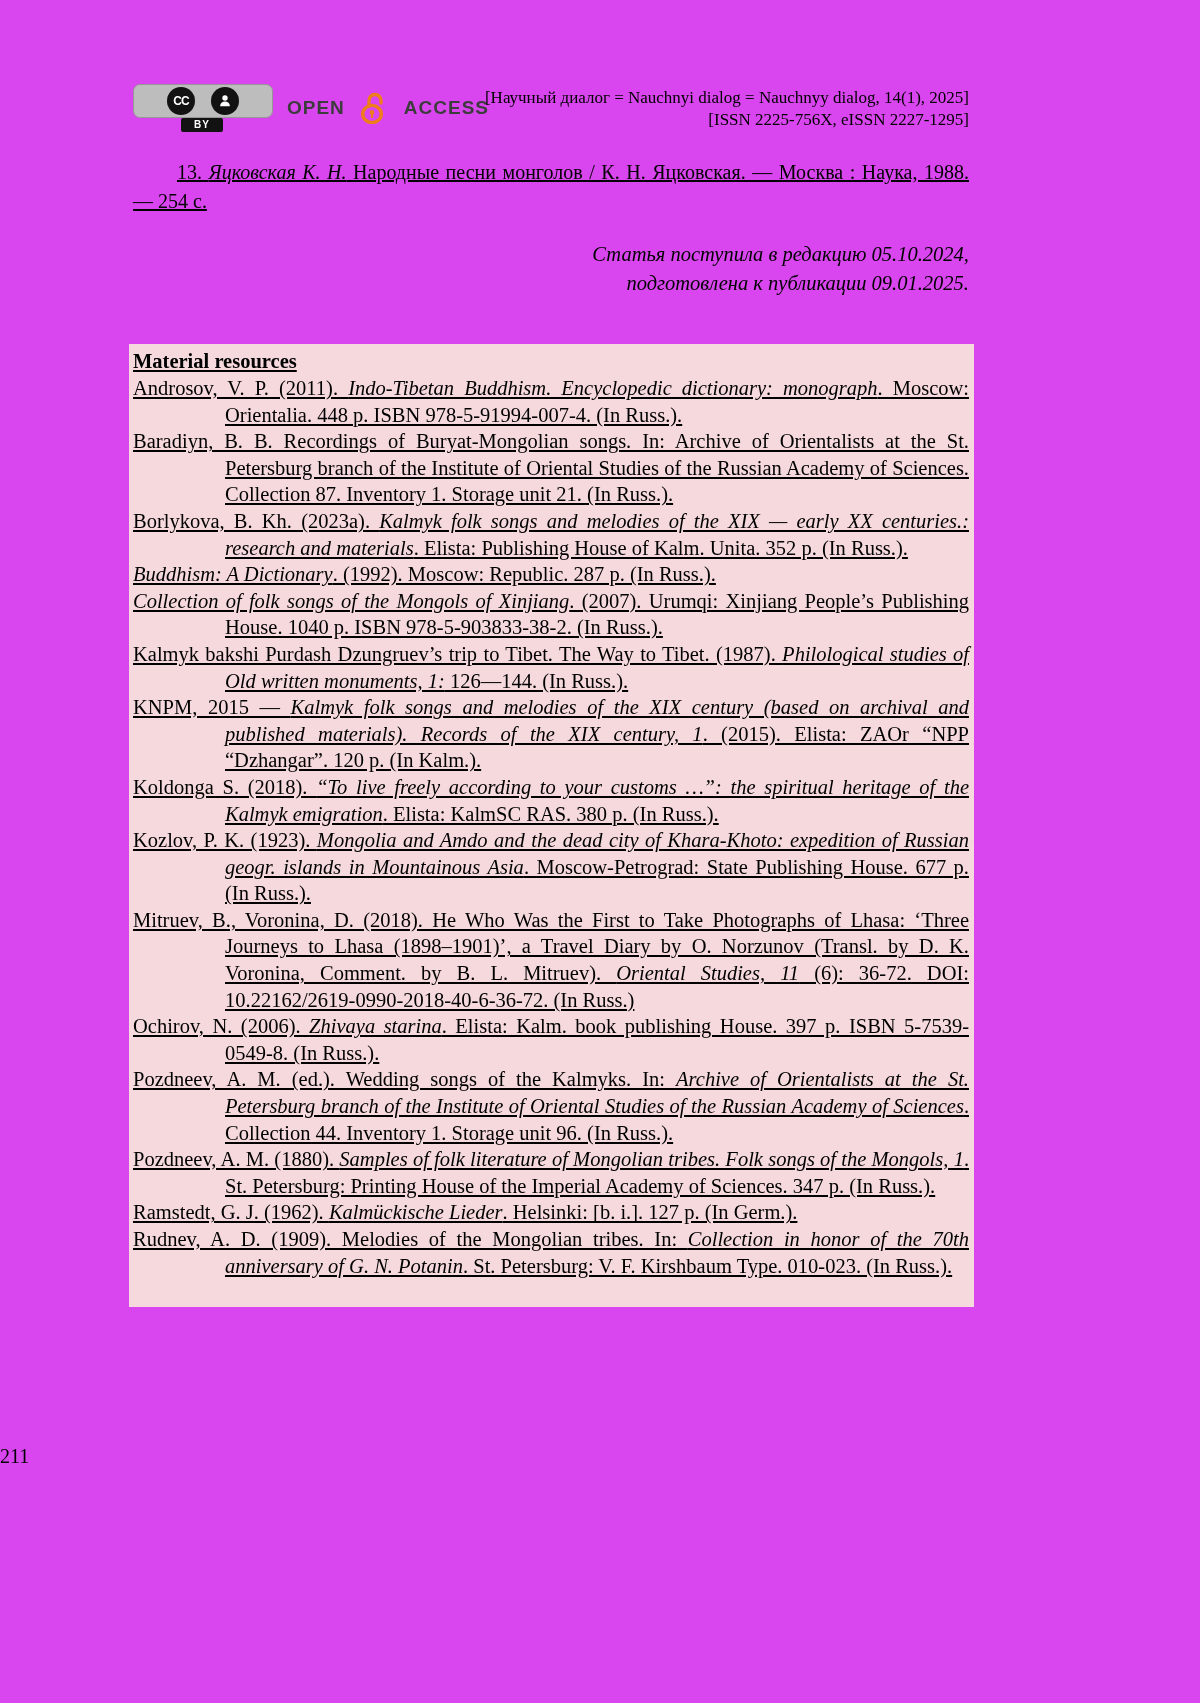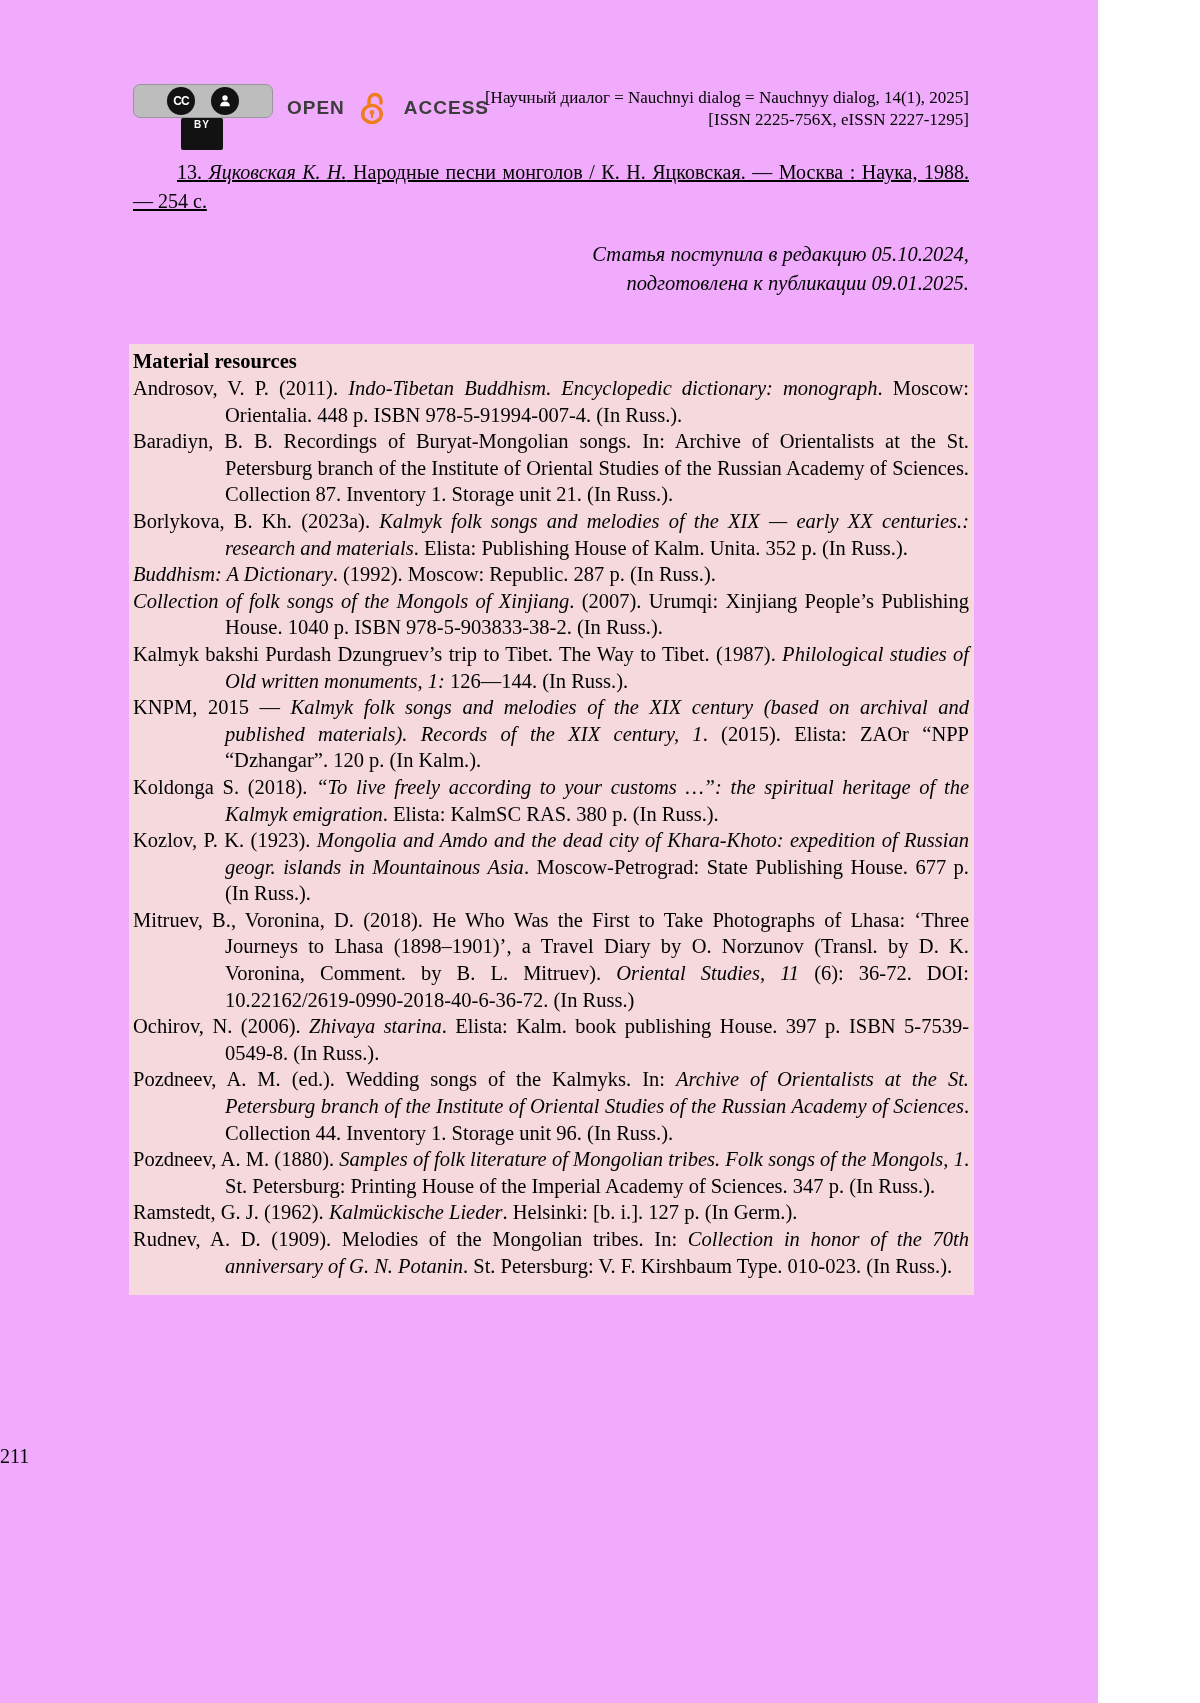--- a/index.html
+++ b/index.html
@@ -3,21 +3,21 @@
 <meta charset="utf-8">
 <style>
   * { box-sizing: border-box; }
   html,body { margin:0; padding:0; }
   body {
     width:1200px; height:1703px;
     background:#ffffff;
     color:#000;
     font-family:"Liberation Serif", serif;
   }
-  .page { position:relative; width:1098px; height:1703px; background:#f0abfc; overflow:hidden; }
+  .page { position:relative; width:1200px; height:1703px; background:#d946ef; overflow:hidden; }
 
   
   .header-row { position:absolute; top:84px; left:133px; width:836px; height:50px; }
 
   .cc-badge { position:absolute; left:0; top:0; width:140px; height:48px; }
   .cc-plate {
     position:absolute; left:0; top:0; width:140px; height:34px;
     background:#bdbdbd; border:1px solid #979797; border-radius:7px;
     display:flex; align-items:center; justify-content:center; gap:16px;
   }
@@ -25,21 +25,21 @@
     width:28px; height:28px; border-radius:50%;
     background:#121212; color:#fff;
     display:flex; align-items:center; justify-content:center;
     font-family:"Liberation Sans", sans-serif; font-weight:bold; font-size:12px;
     letter-spacing:-1px;
   }
   .cc-by-tag {
     position:absolute; left:48px; top:34px;
     background:#121212; color:#fff;
     font-family:"Liberation Sans", sans-serif; font-size:10px; font-weight:bold;
-    padding:1px 13px 20px 13px; border-radius:2px; letter-spacing:1px;
+    padding:1px 13px 2px 13px; border-radius:2px; letter-spacing:1px;
   }
 
   .oa-logo {
     position:absolute; left:154px; top:8px;
     display:flex; align-items:center; gap:16px;
     font-family:"Liberation Sans", sans-serif; font-weight:bold;
     font-size:19px; color:#3c3c3c; letter-spacing:1px;
   }
   .oa-lock { display:flex; align-items:center; }
 
@@ -53,21 +53,22 @@
     position:absolute; left:133px; top:158px; width:836px; margin:0;
     font-size:20px; line-height:29px; text-align:justify; text-indent:44px;text-decoration:underline;
   }
   .editorial {
     position:absolute; left:133px; top:240px; width:836px;
     text-align:right; font-style:italic; font-size:20.5px; line-height:28.5px;
   }
 
   .material-block {
     position:absolute; left:129px; top:344px; width:845px;
-    padding:3px 5px 16px 4px;
+    padding:3px 5px 28px 4px;
+    text-decoration:underline;
   }
   .material-title {
     margin:0; font-size:20.5px; line-height:28px; font-weight:bold;
   }
   .ref-list p.ref-entry {
     margin:0; font-size:20.5px; line-height:26.6px;
     text-align:justify; padding-left:92px; text-indent:-92px;
   }
   .it { font-style:italic; }
 

